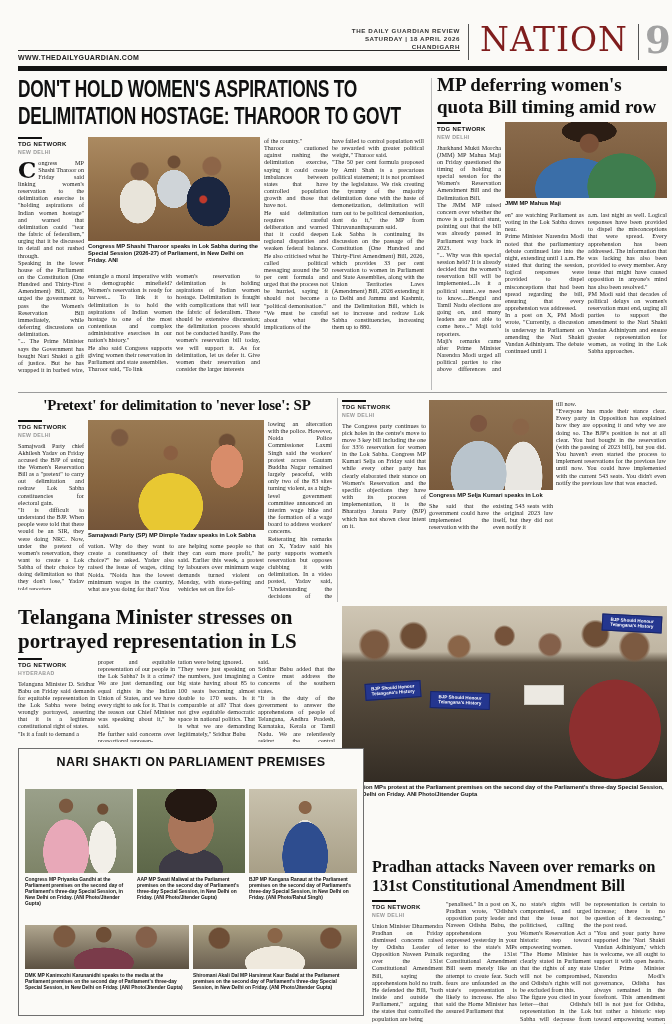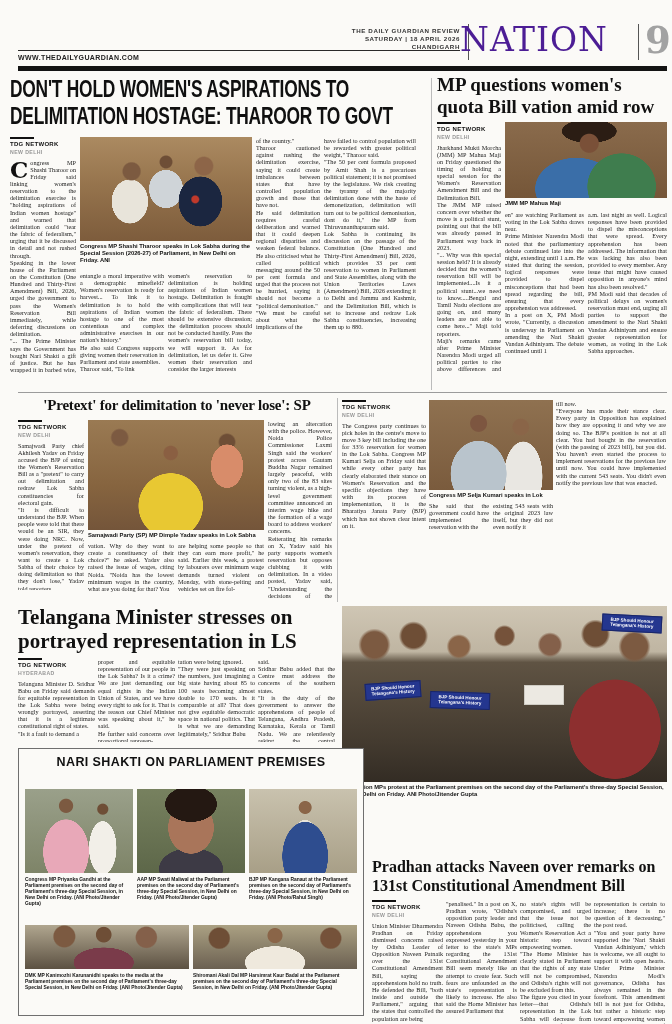--- a/index.html
+++ b/index.html
@@ -6,40 +6,40 @@
   .page{position:relative;width:672px;height:1024px;margin:0 auto;background:#fbfaf7;
         font-family:"Liberation Serif",serif;color:#1d1d1d;overflow:hidden;}
   
   .hdr-rule{position:absolute;left:18px;top:50px;width:442px;height:1px;background:#2a2a2a;}
   .hdr-url{position:absolute;left:18px;top:54px;font:700 7px/8px "Liberation Sans",sans-serif;letter-spacing:.4px;color:#222;}
   .hdr-meta{position:absolute;left:318px;top:27px;width:142px;text-align:right;
             font:700 6.2px/8.2px "Liberation Sans",sans-serif;letter-spacing:.6px;color:#333;}
   .vr{position:absolute;width:1px;background:#555;}
   .vr1{left:468px;top:24px;height:36px;}
   .vr2{left:638px;top:24px;height:36px;}
-  .masthead{position:absolute;left:460px;top:21px;width:158px;font:400 33px/38px "DejaVu Serif",serif;
-            letter-spacing:1px;color:#4c1d95;}
+  .masthead{position:absolute;left:480px;top:21px;width:158px;font:400 33px/38px "DejaVu Serif",serif;
+            letter-spacing:1px;color:#7f1d1d;}
   .pageno{position:absolute;left:645px;top:20px;font:700 37px/40px "DejaVu Serif",serif;color:#a2a2a2;}
   .hdr-bar{position:absolute;left:18px;top:66px;width:649px;height:5px;background:#141414;}
   
   .story{position:absolute;overflow:hidden;}
   .hl{font-family:"Liberation Serif",serif;font-weight:700;color:#111;}
   .byline{margin-bottom:3px;}
   .byrule{width:24px;height:2px;background:#111;margin-bottom:2px;}
   .bynet{font:700 6px/7px "Liberation Sans",sans-serif;letter-spacing:.3px;color:#111;}
   .bycity{font:600 5.2px/6.5px "Liberation Sans",sans-serif;letter-spacing:.4px;color:#979797;margin-top:1px;}
   .coltext{font:400 6.2px/7.15px "Liberation Serif",serif;text-align:justify;color:#222;
            white-space:pre-line;overflow:hidden;}
   .cap{font:700 5.8px/6.9px "Liberation Sans",sans-serif;color:#111;}
   .dc{float:left;font:700 23px/19px "DejaVu Serif",serif;padding:1px 2px 0 0;color:#111;}
   .ph{position:relative;overflow:hidden;background:#c9b18e;}
   .hdiv{position:absolute;height:1px;background:#9b9b9b;}
   .vdiv{position:absolute;width:1px;background:#bbb;}
   
-  .st-main{left:10px;top:76px;width:410px;height:316px;}
+  .st-main{left:18px;top:76px;width:410px;height:316px;}
   .hl-main-wrap{width:410px;height:56px;overflow:hidden;}
   .hl-main{width:545px;transform:scaleX(.755);transform-origin:0 0;
            font:700 23px/26.5px "Liberation Sans",sans-serif;letter-spacing:-.3px;color:#101010;}
   .st-main .bodyrow{display:flex;gap:4px;height:252px;margin-top:5px;}
   .w66{width:66px;flex:none;} .w64{width:64px;flex:none;} .w92{width:92px;flex:none;}
   .mid172{width:172px;flex:none;}
   .ph-tharoor{width:172px;height:104px;}
   .st-main .cap{height:27px;overflow:hidden;margin:2px 0;}
   .subrow{display:flex;gap:4px;overflow:hidden;}
   .st-main .subrow{height:112px;} .st-main .subrow .coltext{width:84px;}
@@ -219,21 +219,21 @@
 "We must be careful about what the implications of the</div>
       <div class="coltext w92">have failed to control population will be rewarded with greater political weight," Tharoor said.
 "The 50 per cent formula proposed by Amit Shah is a precarious political statement; it is not promised by the legislature. We risk creating the tyranny of the majority delimitation done with the haste of demonetization, delimitation will turn out to be political demonisation, dont do it," the MP from Thiruvananthapuram said.
 Lok Sabha is continuing its discussion on the passage of the Constitution (One Hundred and Thirty-First Amendment) Bill, 2026, which provides 33 per cent reservation to women in Parliament and State Assemblies, along with the Union Territories Laws (Amendment) Bill, 2026 extending it to Delhi and Jammu and Kashmir, and the Delimitation Bill, which is set to increase and redraw Lok Sabha constituencies, increasing them up to 880.</div>
     </div>
   </section>
 
   <div class="vdiv" style="left:431px;top:78px;height:312px;"></div>
 
   <section class="story st-maji">
-    <div class="hl hl-maji">MP questions women's quota Bill vation amid row</div>
+    <div class="hl hl-maji">MP deferring women's quota Bill timing amid row</div>
     <div class="bodyrow">
       <div class="c1">
         <div class="byline">
           <div class="byrule"></div>
           <div class="bynet">TDG NETWORK</div>
           <div class="bycity">NEW DELHI</div>
         </div>
         <div class="coltext" style="height:228px">Jharkhand Mukti Morcha (JMM) MP Mahua Maji on Friday questioned the timing of holding a special session for the Women's Reservation Amendment Bill and the Delimitation Bill.
 The JMM MP raised concern over whether the move is a political stunt, pointing out that the bill was already passed in Parliament way back in 2023.
 "... Why was this special session held? It is already decided that the women's reservation bill will be implemented....Is it a political stunt...we need to know.....Bengal and Tamil Nadu elections are going on, and many leaders are not able to come here..." Maji told reporters.

